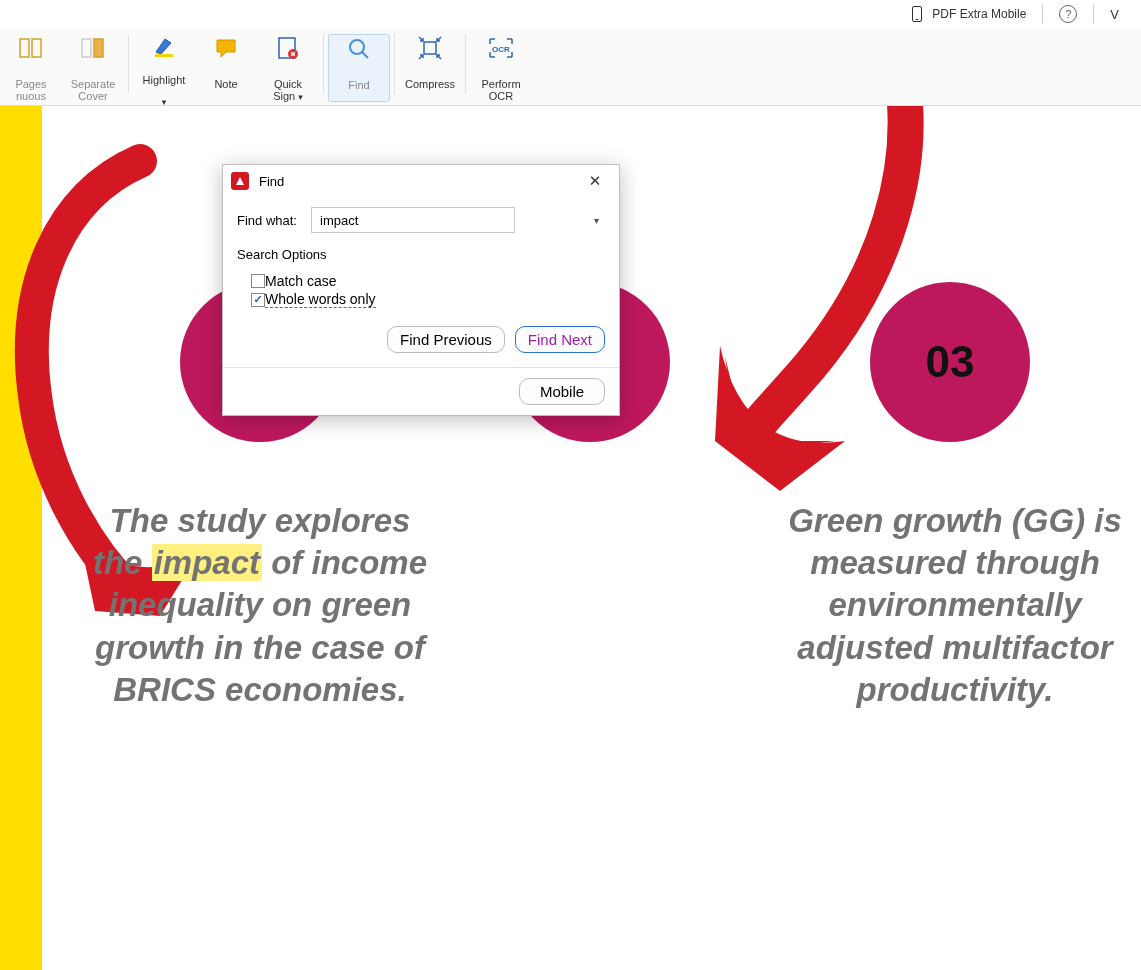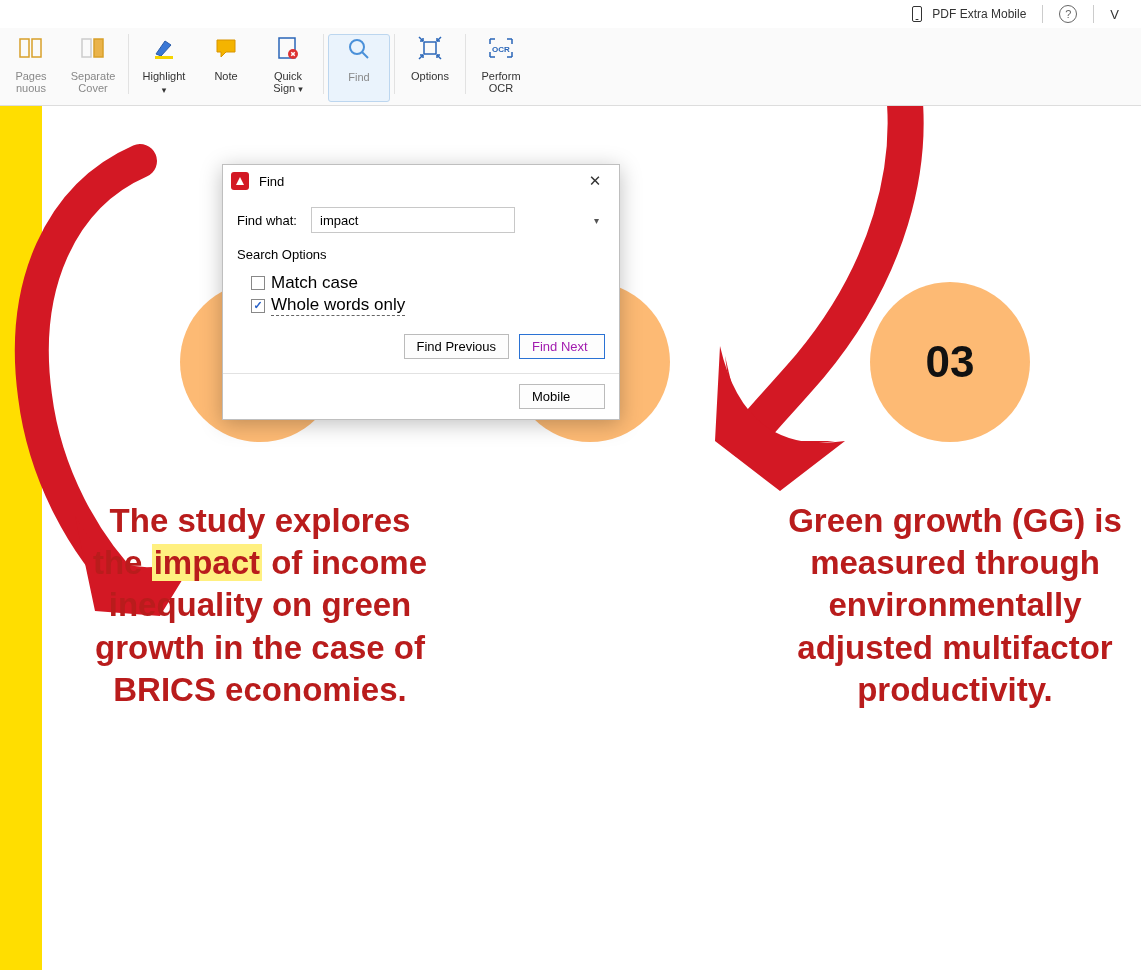--- a/index.html
+++ b/index.html
@@ -7,59 +7,59 @@
 
   
   .topbar { position: absolute; top: 0; right: 16px; height: 28px; display: flex; align-items: center; gap: 10px; font-size: 12px; color: #333; padding: 4px 6px; }
   .topbar .sep { width: 1px; height: 18px; background: #ccc; margin: 0 6px; }
   .mobile-icon { width: 10px; height: 16px; border: 1.3px solid #333; border-radius: 2px; position: relative; }
   .mobile-icon::after { content: ""; position: absolute; bottom: 1.5px; left: 50%; transform: translateX(-50%); width: 3px; height: 1px; background: #333; border-radius: 1px; }
   .help-icon { width: 18px; height: 18px; border: 1.3px solid #666; border-radius: 50%; display: flex; align-items: center; justify-content: center; font-size: 11px; color: #666; }
 
   
   .ribbon { position: absolute; top: 28px; left: 0; right: 0; height: 78px; background: #fafafa; border-bottom: 1px solid #ddd; display: flex; align-items: flex-start; padding: 6px 0 0 0; }
-  .rbtn { display: flex; flex-direction: column; align-items: center; justify-content: flex-start; height: 68px; width: 62px; font-size: 11px; color: #333; gap: 8px; position: relative; }
+  .rbtn { display: flex; flex-direction: column; align-items: center; justify-content: flex-start; height: 68px; width: 62px; font-size: 11px; color: #333; gap: 16px; position: relative; }
   .rbtn.dim { color: #888; }
   .rbtn .lbl { text-align: center; line-height: 1.1; }
   .rbtn .caret { font-size: 9px; line-height: 0.5; margin-top: -2px; }
   .rgroup-sep { width: 1px; height: 60px; background: #e2e2e2; margin: 0 4px; }
   .ricon { width: 28px; height: 28px; display: flex; align-items: center; justify-content: center; }
 
   
   .doc { position: absolute; top: 106px; left: 0; right: 0; bottom: 0; background: #fff; overflow: hidden; }
   .yellow-stripe { position: absolute; left: 0; top: 0; width: 42px; height: 100%; background: #FFDE00; }
 
-  .circle { position: absolute; width: 160px; height: 160px; background: #fdba74; border-radius: 50%; display: flex; align-items: center; justify-content: center; font-weight: 900; font-size: 44px; font-family: Arial, sans-serif; color: #111; }
-
-  .col { position: absolute; top: 394px; width: 340px; text-align: center; font-family: Arial, sans-serif; font-weight: 800; font-size: 33px; line-height: 1.28; color: #b91c1c; }
+  .circle { position: absolute; width: 160px; height: 160px; background: #be185d; border-radius: 50%; display: flex; align-items: center; justify-content: center; font-weight: 900; font-size: 44px; font-family: Arial, sans-serif; color: #111; }
+
+  .col { position: absolute; top: 394px; width: 340px; text-align: center; font-family: Arial, sans-serif; font-weight: 800; font-size: 33px; line-height: 1.28; color: #737373; font-style: italic; }
   .hl { background: #fff080; padding: 0 2px; }
 
   
   .arrow { position: absolute; pointer-events: none; }
 
   
   .find-dialog { position: absolute; top: 164px; left: 222px; width: 398px; background: #fff; border: 1px solid #bfbfbf; box-shadow: 0 4px 20px rgba(0,0,0,0.25); font-size: 13px; }
   .find-title { height: 32px; display: flex; align-items: center; padding: 0 8px; border-bottom: 0; }
   .find-logo { width: 18px; height: 18px; background: #d31824; border-radius: 3px; display:flex; align-items:center; justify-content:center; margin-right: 10px; }
   .find-logo svg { display:block; }
   .find-title-txt { flex: 1; font-size: 13px; }
   .find-close { width: 32px; height: 26px; display: flex; align-items: center; justify-content: center; font-size: 15px; color: #333; cursor: pointer; }
   .find-body { padding: 10px 14px 14px 14px; }
   .find-row { display: flex; align-items: center; gap: 10px; margin-bottom: 14px; }
   .find-row label { min-width: 64px; }
   .find-input { flex: 1; height: 26px; border: 1px solid #c8c8c8; padding: 2px 18px 2px 8px; font-family: inherit; font-size: 13px; position: relative; }
   .combo-wrap { flex: 1; position: relative; }
   .combo-caret { position: absolute; right: 6px; top: 50%; transform: translateY(-50%); font-size: 10px; color: #555; pointer-events:none; }
   .opts-label { margin-bottom: 11px; }
-  .chk-row { display: flex; align-items: center; gap: 6px; margin: 2px 0 2px 14px; font-size: 17px; }
+  .chk-row { display: flex; align-items: center; margin: 2px 0 2px 14px; font-size: 14px; }
   .chk { width: 14px; height: 14px; border: 1px solid #888; display:inline-flex; align-items:center; justify-content:center; font-size: 11px; color: #0066cc; background:#fff; }
   .chk.checked::after { content: "✓"; color: #2a62c7; font-weight: bold; }
   .dotted { border-bottom: 1px dashed #666; }
   .btn-row { display: flex; justify-content: flex-end; gap: 10px; margin-top: 18px; }
-  .btn { padding: 4px 12px; border: 1px solid #bbb; background: #fdfdfd; border-radius: 0; font-size: 13px; cursor: pointer; min-width: 86px; text-align:left; }
+  .btn { padding: 4px 12px; border: 1px solid #bbb; background: #fdfdfd; border-radius: 10px; font-size: 15px; cursor: pointer; min-width: 86px; text-align:center; }
   .btn.primary { border-color: #2a72d4; color: #a21caf; }
   .find-footer { border-top: 1px solid #e2e2e2; padding: 10px 14px; display: flex; justify-content: flex-end; }
 </style>
 </head>
 <body>
 
 <div class="topbar">
   <span class="mobile-icon"></span>
   <span>PDF Extra Mobile</span>
   <span class="sep"></span>
@@ -128,21 +128,21 @@
   </div>
   <div class="rgroup-sep"></div>
   <div class="rbtn">
     <div class="ricon">
       <svg width="26" height="26">
           <rect x="7" y="7" width="12" height="12" fill="none" stroke="#2a66b8" stroke-width="1.5"></rect>
       <path d="M2 2 L6 6 M24 2 L20 6 M2 24 L6 20 M24 24 L20 20" stroke="#2a66b8" stroke-width="1.5"></path>
       <path d="M6 6 L6 3 M6 6 L3 6 M20 6 L20 3 M20 6 L23 6 M6 20 L3 20 M6 20 L6 23 M20 20 L23 20 M20 20 L20 23" stroke="#2a66b8" stroke-width="1.5"></path>
         </svg>
     </div>
-    <div class="lbl"><span>Options</span></div>
+    <div class="lbl"><span>Compress</span></div>
   </div>
   <div class="rgroup-sep"></div>
   <div class="rbtn">
     <div class="ricon">
       <svg width="28" height="24">
           <path d="M3 3 L3 8 M3 3 L8 3 M25 3 L25 8 M25 3 L20 3 M3 21 L3 16 M3 21 L8 21 M25 21 L25 16 M25 21 L20 21" stroke="#2a66b8" stroke-width="1.5" fill="none"></path>
           <text x="14" y="16" text-anchor="middle" font-size="8" fill="#2a66b8" font-weight="bold">OCR</text>
         </svg>
     </div>
     <div class="lbl"><span>Perform</span><br><span>OCR</span></div>

